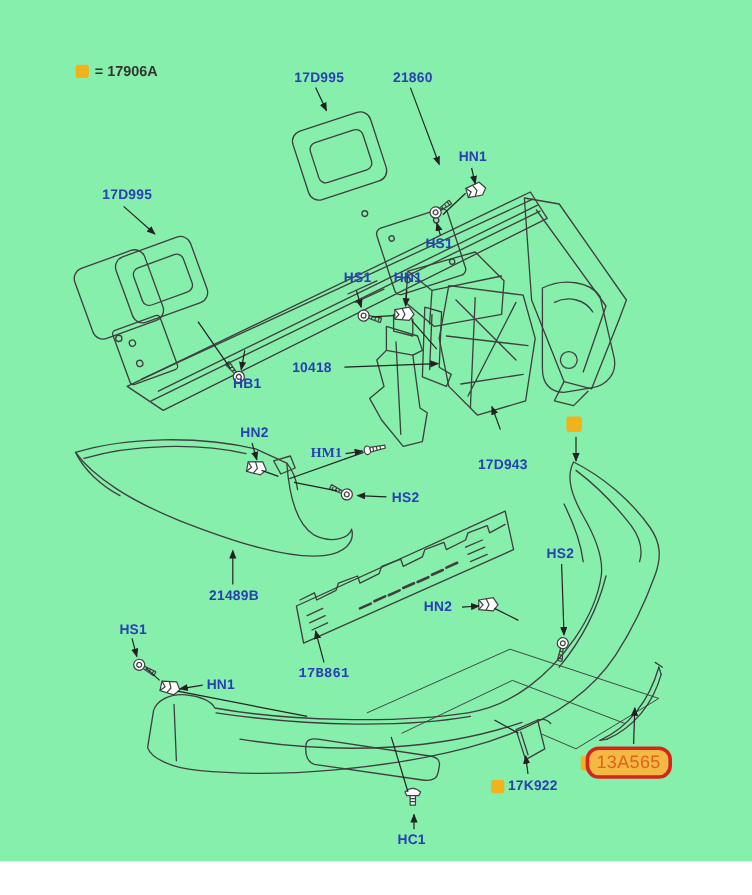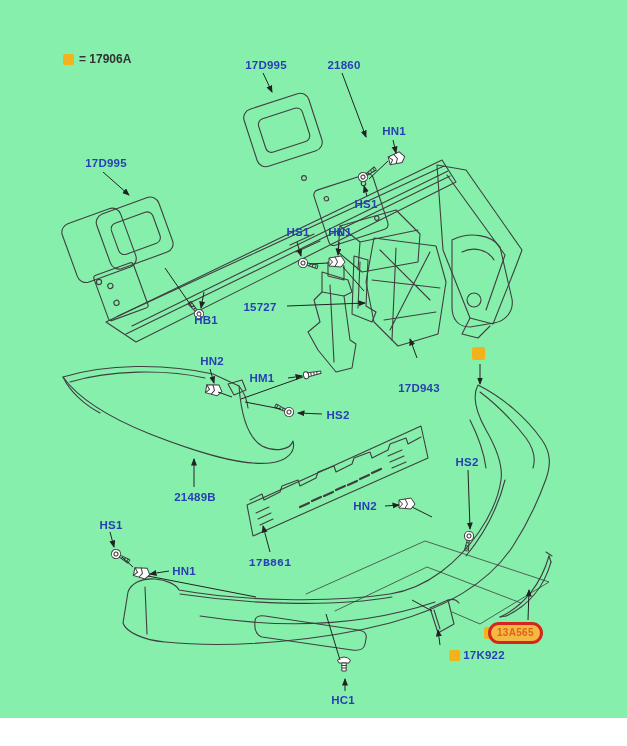--- a/index.html
+++ b/index.html
@@ -29,21 +29,21 @@
   .legend .eq{color:#333;}
   .standalone-square{position:absolute;left:472px;top:347px;width:13px;height:13px;
     background:var(--marker-yellow,#f2b21b);border-radius:2px;}
   .highlight-wrap{position:absolute;left:484px;top:622px;display:flex;align-items:center;}
   .highlight-behind{width:12px;height:12px;background:var(--marker-yellow,#f2b21b);
     border-radius:2px;margin-right:-8px;}
   .highlight-pill{
     background:var(--highlight-fill,#f4b942);
     border:3.5px solid var(--highlight-border,#d3261d);
     color:var(--highlight-text,#e0621c);
-    font-weight:bold;font-size:10px;line-height:1;
+    font-weight:normal;font-size:15px;line-height:1;
     padding:3px 6px;border-radius:11px;letter-spacing:.3px;
   }
 </style>
 </head>
 <body>
 
 <div class="stage">
 
   <svg width="627" height="746" viewBox="0 0 627 746">
     <defs>
@@ -251,35 +251,35 @@
       <div class="part-label" style="left: 366px; top: 204px;">
         <span>HS1</span>
       </div>
       <div class="part-label" style="left: 106px; top: 163px;">
         <span>17D995</span>
       </div>
       <div class="part-label" style="left: 206px; top: 284px; margin-top: 36px;">
         <span>HB1</span>
       </div>
       <div class="part-label" style="left: 260px; top: 307px;">
-        <span>15727</span>
+        <span>10418</span>
       </div>
       <div class="part-label" style="left: 298px; top: 232px;">
         <span>HS1</span>
       </div>
       <div class="part-label" style="left: 340px; top: 232px;">
         <span>HN1</span>
       </div>
       <div class="part-label" style="left: 419px; top: 388px;">
         <span>17D943</span>
       </div>
       <div class="part-label" style="left: 212px; top: 361px;">
         <span>HN2</span>
       </div>
-      <div class="part-label" style="left: 262px; top: 378px;">
+      <div class="part-label" style="left: 272px; top: 378px; font-family: Liberation Serif, serif;">
         <span>HM1</span>
       </div>
       <div class="part-label" style="left: 338px; top: 415px;">
         <span>HS2</span>
       </div>
       <div class="part-label" style="left: 195px; top: 497px;">
         <span>21489B</span>
       </div>
       <div class="part-label" style="left: 270px; top: 562px; font-family: Liberation Mono, monospace;">
         <span>17B861</span>
@@ -289,21 +289,21 @@
       </div>
       <div class="part-label" style="left: 467px; top: 462px;">
         <span>HS2</span>
       </div>
       <div class="part-label" style="left: 111px; top: 525px;">
         <span>HS1</span>
       </div>
       <div class="part-label" style="left: 184px; top: 571px;">
         <span>HN1</span>
       </div>
-      <div class="part-label" style="left: 437px; top: 655px; margin-left: 40px;">
+      <div class="part-label" style="left: 437px; top: 655px;">
         <span class="marker-square"></span>
         <span>17K922</span>
       </div>
       <div class="part-label" style="left: 343px; top: 700px;">
         <span>HC1</span>
       </div>
     </div>
 
   <div class="highlight-wrap">
     <span class="highlight-behind"></span>

